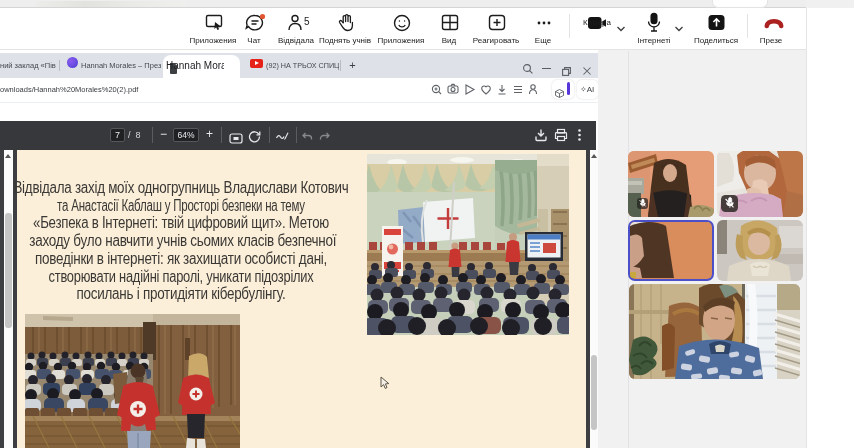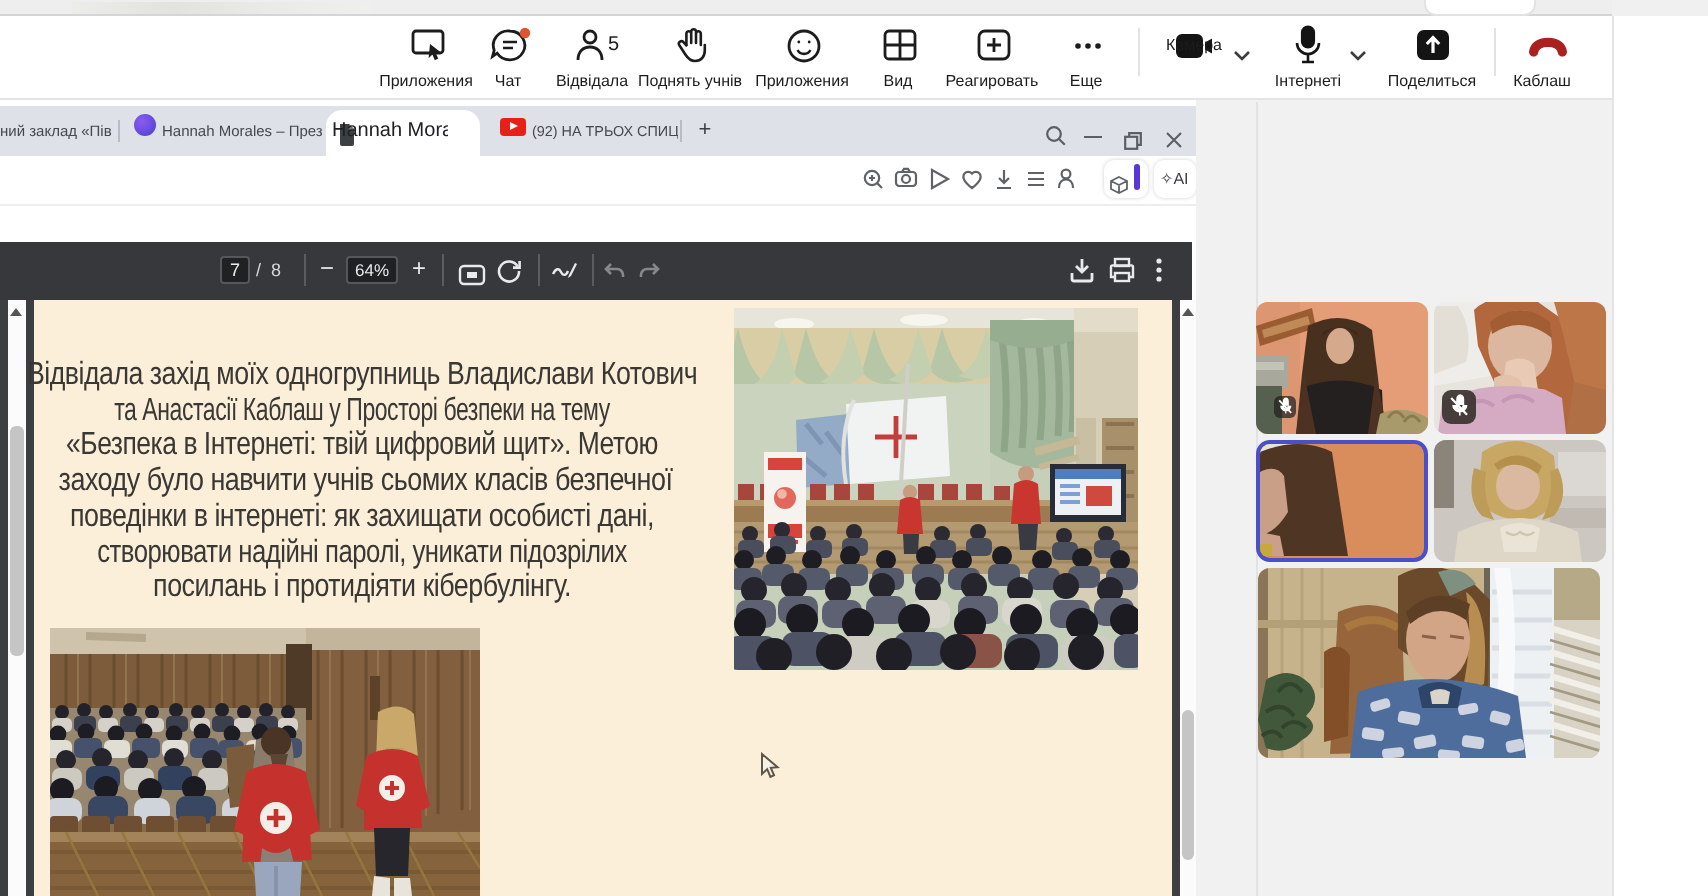--- a/index.html
+++ b/index.html
@@ -144,21 +144,21 @@
   </div>
   <div class="abs zlabel" style="left:684px;top:36px;width:64px;">Поделиться</div>
 
   <div class="abs" style="left:747px;top:14px;width:1px;height:24px;background:#e2e2e2;"></div>
 
   <div class="abs" style="left:762px;top:13px;width:24px;height:18px;">
     <svg width="24" height="18" viewBox="0 0 24 18">
       <path d="M4.8 13 C5.3 9.6 8.3 8.2 12 8.2 C15.7 8.2 18.7 9.6 19.2 13" fill="none" stroke="#ab2120" stroke-width="4.6" stroke-linecap="round"></path>
     </svg>
   </div>
-  <div class="abs zlabel" style="left:751px;top:36px;width:40px;">Каблаш</div>
+  <div class="abs zlabel" style="left:751px;top:36px;width:40px;">Презе</div>
 
   <div class="abs" style="left:0;top:51px;width:598px;height:397px;background:#fff;">
 
     <div class="abs" style="left:0;top:2px;width:598px;height:25px;background:#dee2e8;"></div>
 
     <div class="abs" style="left:0;top:7px;width:56px;height:15px;font-size:7.5px;color:#45494e;overflow:hidden;white-space:nowrap;line-height:15px;">ний заклад «Пів<span style="color:#9aa0a6">…</span></div>
     <div class="abs" style="left:59px;top:9px;width:1px;height:11px;background:#b6bdc6;"></div>
 
     <div class="abs" style="left:67px;top:6px;width:11px;height:11px;border-radius:50%;background:radial-gradient(circle at 35% 35%, #8b5cf0, #4a3fd0);"></div>
     <div class="abs" style="left:81px;top:7px;width:80px;height:15px;font-size:7.5px;color:#45494e;overflow:hidden;white-space:nowrap;line-height:15px;">Hannah Morales – Презе</div>
@@ -192,20 +192,21 @@
           <path d="M2.6 2.4 V0.6 H8.4 V6.4 H6.6" fill="none" stroke="#5a5f64" stroke-width="1.1"></path>
         </svg>
     </div>
     <div class="abs" style="left:582px;top:11px;width:10px;height:10px;">
       <svg width="10" height="10" viewBox="0 0 10 10">
           <path d="M1.5 1.5 L8.5 8.5 M8.5 1.5 L1.5 8.5" stroke="#5a5f64" stroke-width="1.05"></path>
         </svg>
     </div>
 
     <div class="abs" style="left:0;top:27px;width:598px;height:25px;background:#fff;border-bottom:1px solid #eceff1;"></div>
+    <div class="abs" style="left:0;top:31px;width:230px;height:16px;font-size:7.5px;color:#3c4043;line-height:16px;white-space:nowrap;">ownloads/Hannah%20Morales%20(2).pdf</div>
 
     <div class="abs" style="left:430px;top:31px;width:115px;height:15px;">
       <svg width="115" height="15" viewBox="0 0 115 15">
           <g fill="none" stroke="#5f6368" stroke-width="1.1">
         <circle cx="6" cy="7" r="3.6"></circle>
             <path d="M8.7 9.7 L11 12"></path>
             <path d="M4.5 7 h3 M6 5.5 v3"></path>
         <g transform="translate(17,0)">
               <rect x="1" y="4" width="10" height="7" rx="1.6"></rect>
               <circle cx="6" cy="7.5" r="2"></circle>

